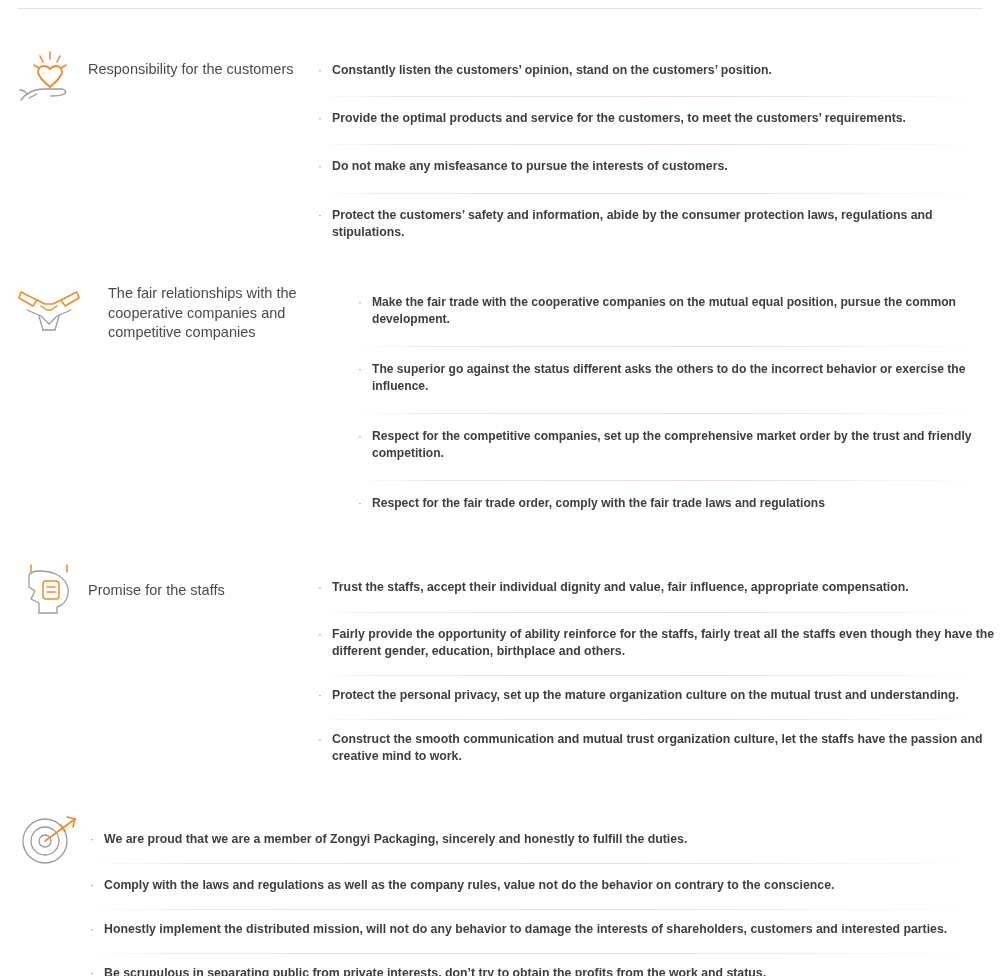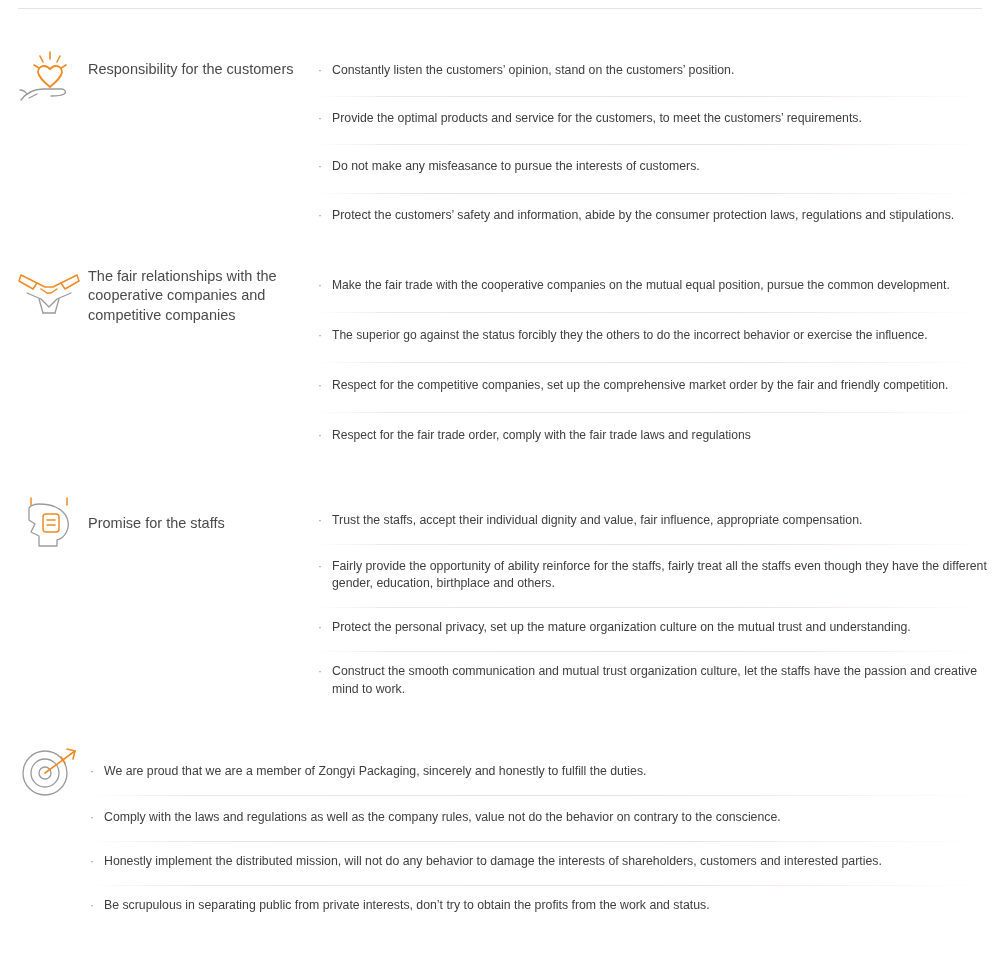--- a/index.html
+++ b/index.html
@@ -66,35 +66,36 @@
   }
   .item .bullet {
     flex: 0 0 14px;
     color: #8c8c8c;
     font-size: 12px;
     line-height: 1.4;
     padding-left: 2px;
   }
   .item .txt {
     flex: 1 1 auto;
+    font-weight: bold;
   }
   .sep {
     height: 1px;
     background: linear-gradient(to right, #ffffff 0%, #f0e6e6 12%, #eadede 60%, #ffffff 100%);
     margin: 0 10px 0 0;
   }
   
   .ico { display:block; }
 
   
   #sec-0 { padding-top: 44px; justify-content: flex-end; }
   #sec-0 .items-cell { padding-top: 18px; }
   #sec-0 .item { margin-bottom: 17px; }
 
-  #sec-1 { padding-top: 24px; }
+  #sec-1 { padding-top: 24px; gap: 20px; }
   #sec-1 .items-cell { padding-top: 12px; }
   #sec-1 .item { margin-bottom: 18px; font-size: 12.1px; }
 
   #sec-2 { padding-top: 28px; }
   #sec-2 .items-cell { padding-top: 22px; }
   #sec-2 .item { margin-bottom: 15px; }
 
   #sec-3 { padding-top: 28px; }
   #sec-3 .items-cell { padding-top: 22px; }
   #sec-3 .item { margin-bottom: 15px; }
@@ -174,26 +175,26 @@
     </div>
     <div class="title-cell">The fair relationships with the cooperative companies and competitive companies</div>
     <div class="items-cell">
       <div class="item">
           <span class="bullet">·</span>
           <span class="txt">Make the fair trade with the cooperative companies on the mutual equal position, pursue the common development.</span>
         </div>
       <div class="sep"></div>
       <div class="item" style="margin-top:14px">
           <span class="bullet">·</span>
-          <span class="txt">The superior go against the status forcibly they the others to do the incorrect behavior or exercise the influence.</span>
+          <span class="txt">The superior go against the status different asks the others to do the incorrect behavior or exercise the influence.</span>
         </div>
       <div class="sep"></div>
       <div class="item" style="margin-top:14px">
           <span class="bullet">·</span>
-          <span class="txt">Respect for the competitive companies, set up the comprehensive market order by the fair and friendly competition.</span>
+          <span class="txt">Respect for the competitive companies, set up the comprehensive market order by the trust and friendly competition.</span>
         </div>
       <div class="sep"></div>
       <div class="item" style="margin-top:14px">
           <span class="bullet">·</span>
           <span class="txt">Respect for the fair trade order, comply with the fair trade laws and regulations</span>
         </div>
     </div>
   </div>
 
   <div class="section" id="sec-2">

